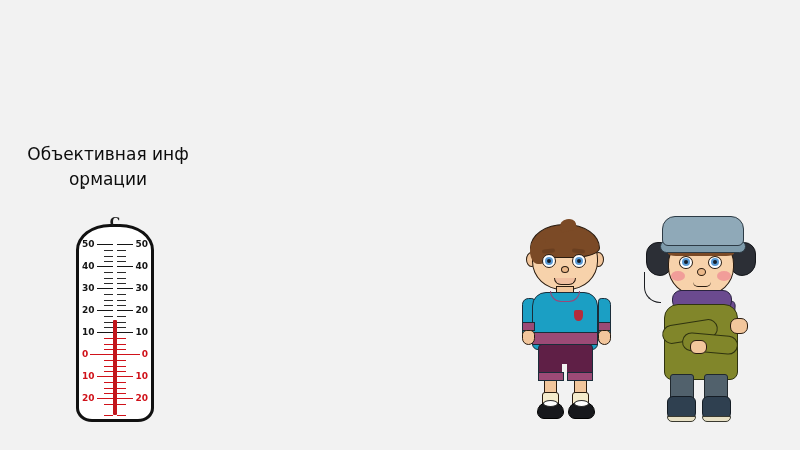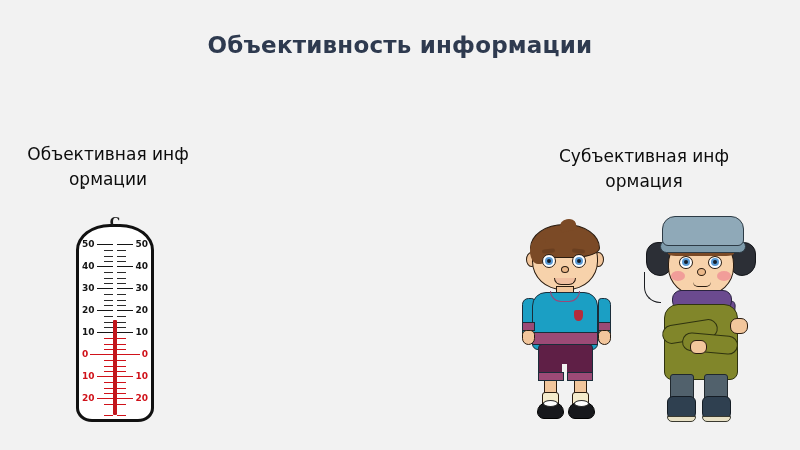--- a/index.html
+++ b/index.html
@@ -347,25 +347,23 @@
   #bundled-boot-r { left: 64px; }
   .bundled-sole { top: 198px; width: 29px; height: 6px; background: #e8e1c6; border: 1.3px solid #3a3a30; border-radius: 0 0 5px 5px; box-sizing: border-box; }
   #bundled-sole-l { left: 29px; }
   #bundled-sole-r { left: 64px; }
 </style>
 </head>
 <body>
 
 <div id="slide">
 
-  <div id="slide-title">Объективность информации</div>
 
   <div class="caption" id="caption-objective">Объективная информации</div>
 
-  <div class="caption" id="caption-subjective">Субъективная информация</div>
 
   <div id="thermometer">
     <div id="therm-body"></div>
 
     <div id="therm-degree">C</div>
 
     <div class="therm-scale" id="therm-scale-left">
       <div class="therm-row warm" style="top:0px">
           <span class="num">50</span>
           <span class="major-tick"></span>

